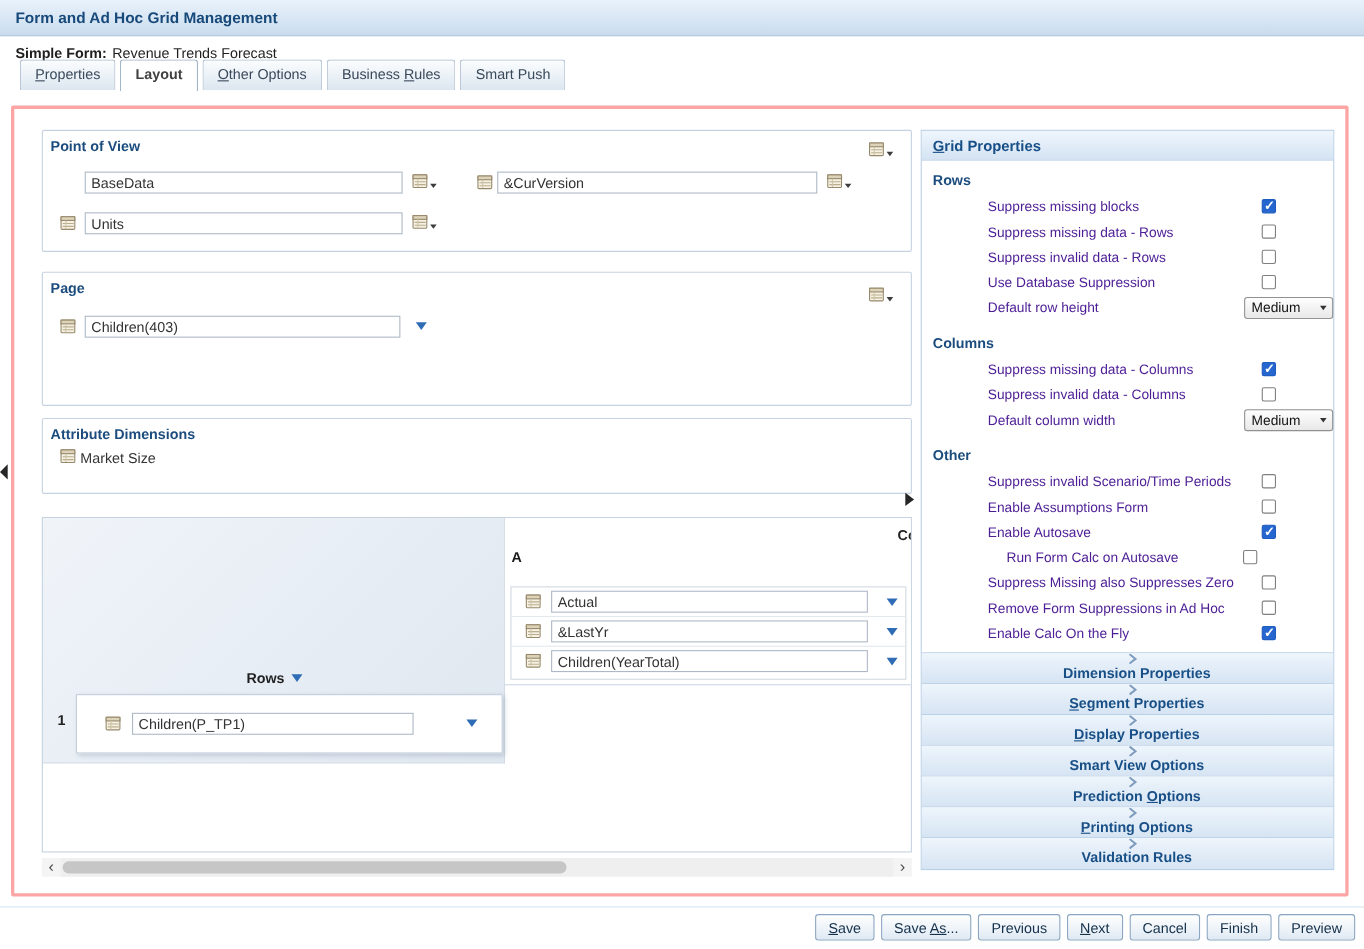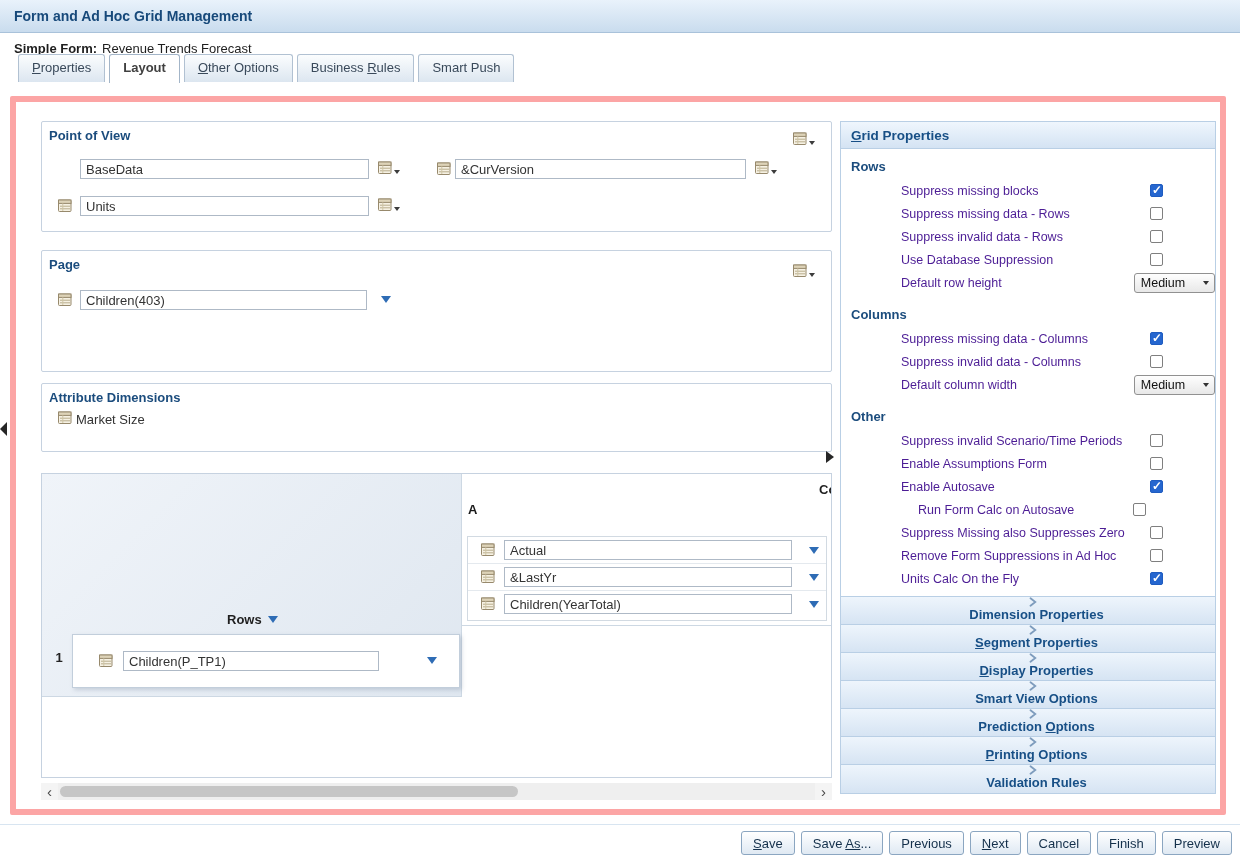--- a/index.html
+++ b/index.html
@@ -15,21 +15,21 @@
 
   
   .tabs { position:absolute; left:18px; top:54px; display:flex; z-index:5; }
   .tab { padding:5px 13px 6px; background:linear-gradient(#fbfdfe,#dce6f0); border:1px solid #b1c1d2;
          border-bottom:none; border-radius:3px 3px 0 0; margin-right:4px; color:#39495a; cursor:pointer; }
   .tab.active { background:#fff; font-weight:bold; color:#404040; border-color:#a3b5c8;
                 padding-bottom:8px; margin-bottom:-1px; position:relative; z-index:6; }
 
   
   .panel { position:absolute; left:10px; top:96px; width:1216px; height:719px;
-           border:6px solid #fca5a5; border-radius:2px; background:#fff; }
+           border:3px solid #fca5a5; border-radius:2px; background:#fff; }
 
   .box { position:absolute; background:#fff; border:1px solid #c6d2e0; border-radius:2px; }
   .box-title { position:absolute; left:7px; top:6px; font-weight:bold; color:#1b4c7d; }
   .txt { position:absolute; height:20px; border:1px solid #aeb9c6; background:#fff;
          font:13px "Liberation Sans", sans-serif; color:#333; padding:0 5px; }
   .ico { position:absolute; width:16px; height:16px; }
   .icombo { position:absolute; display:flex; align-items:flex-end; cursor:pointer; }
   .dar { width:0; height:0; border-left:3.5px solid transparent; border-right:3.5px solid transparent;
          border-top:4px solid #3c3c3c; margin:0 0 2px 1px; }
   .btri { position:absolute; width:0; height:0; border-left:5.5px solid transparent;
@@ -333,21 +333,21 @@
       </div>
       <div class="prow">
         <span class="plabel">Suppress Missing also Suppresses Zero</span>
         <span class="cb"></span>
       </div>
       <div class="prow">
         <span class="plabel">Remove Form Suppressions in Ad Hoc</span>
         <span class="cb"></span>
       </div>
       <div class="prow">
-        <span class="plabel">Units Calc On the Fly</span>
+        <span class="plabel">Enable Calc On the Fly</span>
         <span class="cb checked"></span>
       </div>
     </div>
 
     <div class="accs">
       <div class="acc">
         <svg width="8" height="10">
             <use href="#chev"></use>
           </svg>
         <span class="acc-label"><span>Dimension Properties</span><span class="u"></span><span></span></span>

